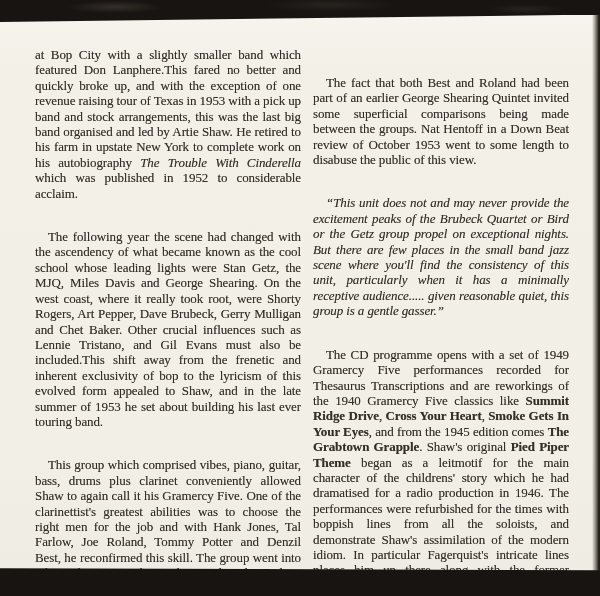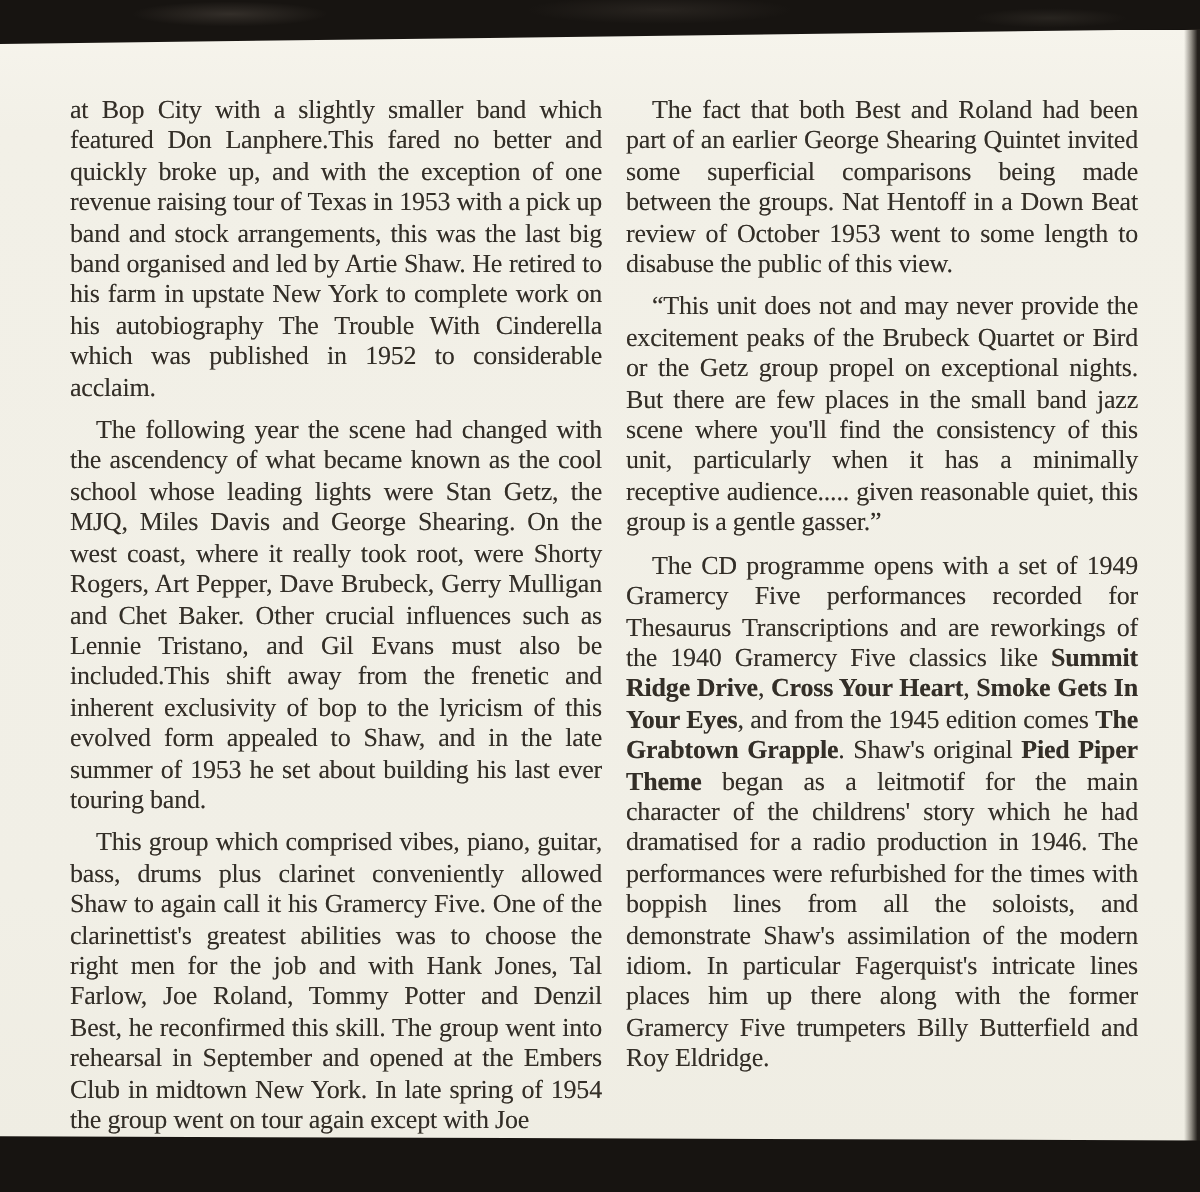--- a/index.html
+++ b/index.html
@@ -34,23 +34,23 @@
   }
   .col{flex:none;}
   .col-left{width:266px;}
   .col-right{width:256px;}
   .para{
     margin:0 0 6px;
     font-size:13px;line-height:15.4px;letter-spacing:-0.1px;
     text-align:justify;color:#332e27;
     text-shadow:0 0.2px 0.3px rgba(51,46,39,0.45);
   }
-  .para.indent{text-indent:13px;}
+  .para.indent{text-indent:13px;margin-top:28px;}
   .seg-b{font-weight:700;}
-  .seg-i{}
+  .seg-i{font-style:italic;}
 </style>
 </head>
 <body>
 
 <div class="band band-top"></div>
 
 <div class="page">
   <div class="col col-left">
     <p class="para"><span>at Bop City with a slightly smaller band which featured Don Lanphere.This fared no better and quickly broke up, and with the exception of one revenue raising tour of Texas in 1953 with a pick up band and stock arrangements, this was the last big band organised and led by Artie Shaw. He retired to his farm in upstate New York to complete work on his autobiography </span><span class="seg-i">The Trouble With Cinderella</span><span> which was published in 1952 to considerable acclaim.</span></p>
     <p class="para indent"><span>The following year the scene had changed with the ascendency of what became known as the cool school whose leading lights were Stan Getz, the MJQ, Miles Davis and George Shearing. On the west coast, where it really took root, were Shorty Rogers, Art Pepper, Dave Brubeck, Gerry Mulligan and Chet Baker. Other crucial influences such as Lennie Tristano, and Gil Evans must also be included.This shift away from the frenetic and inherent exclusivity of bop to the lyricism of this evolved form appealed to Shaw, and in the late summer of 1953 he set about building his last ever touring band.</span></p>

